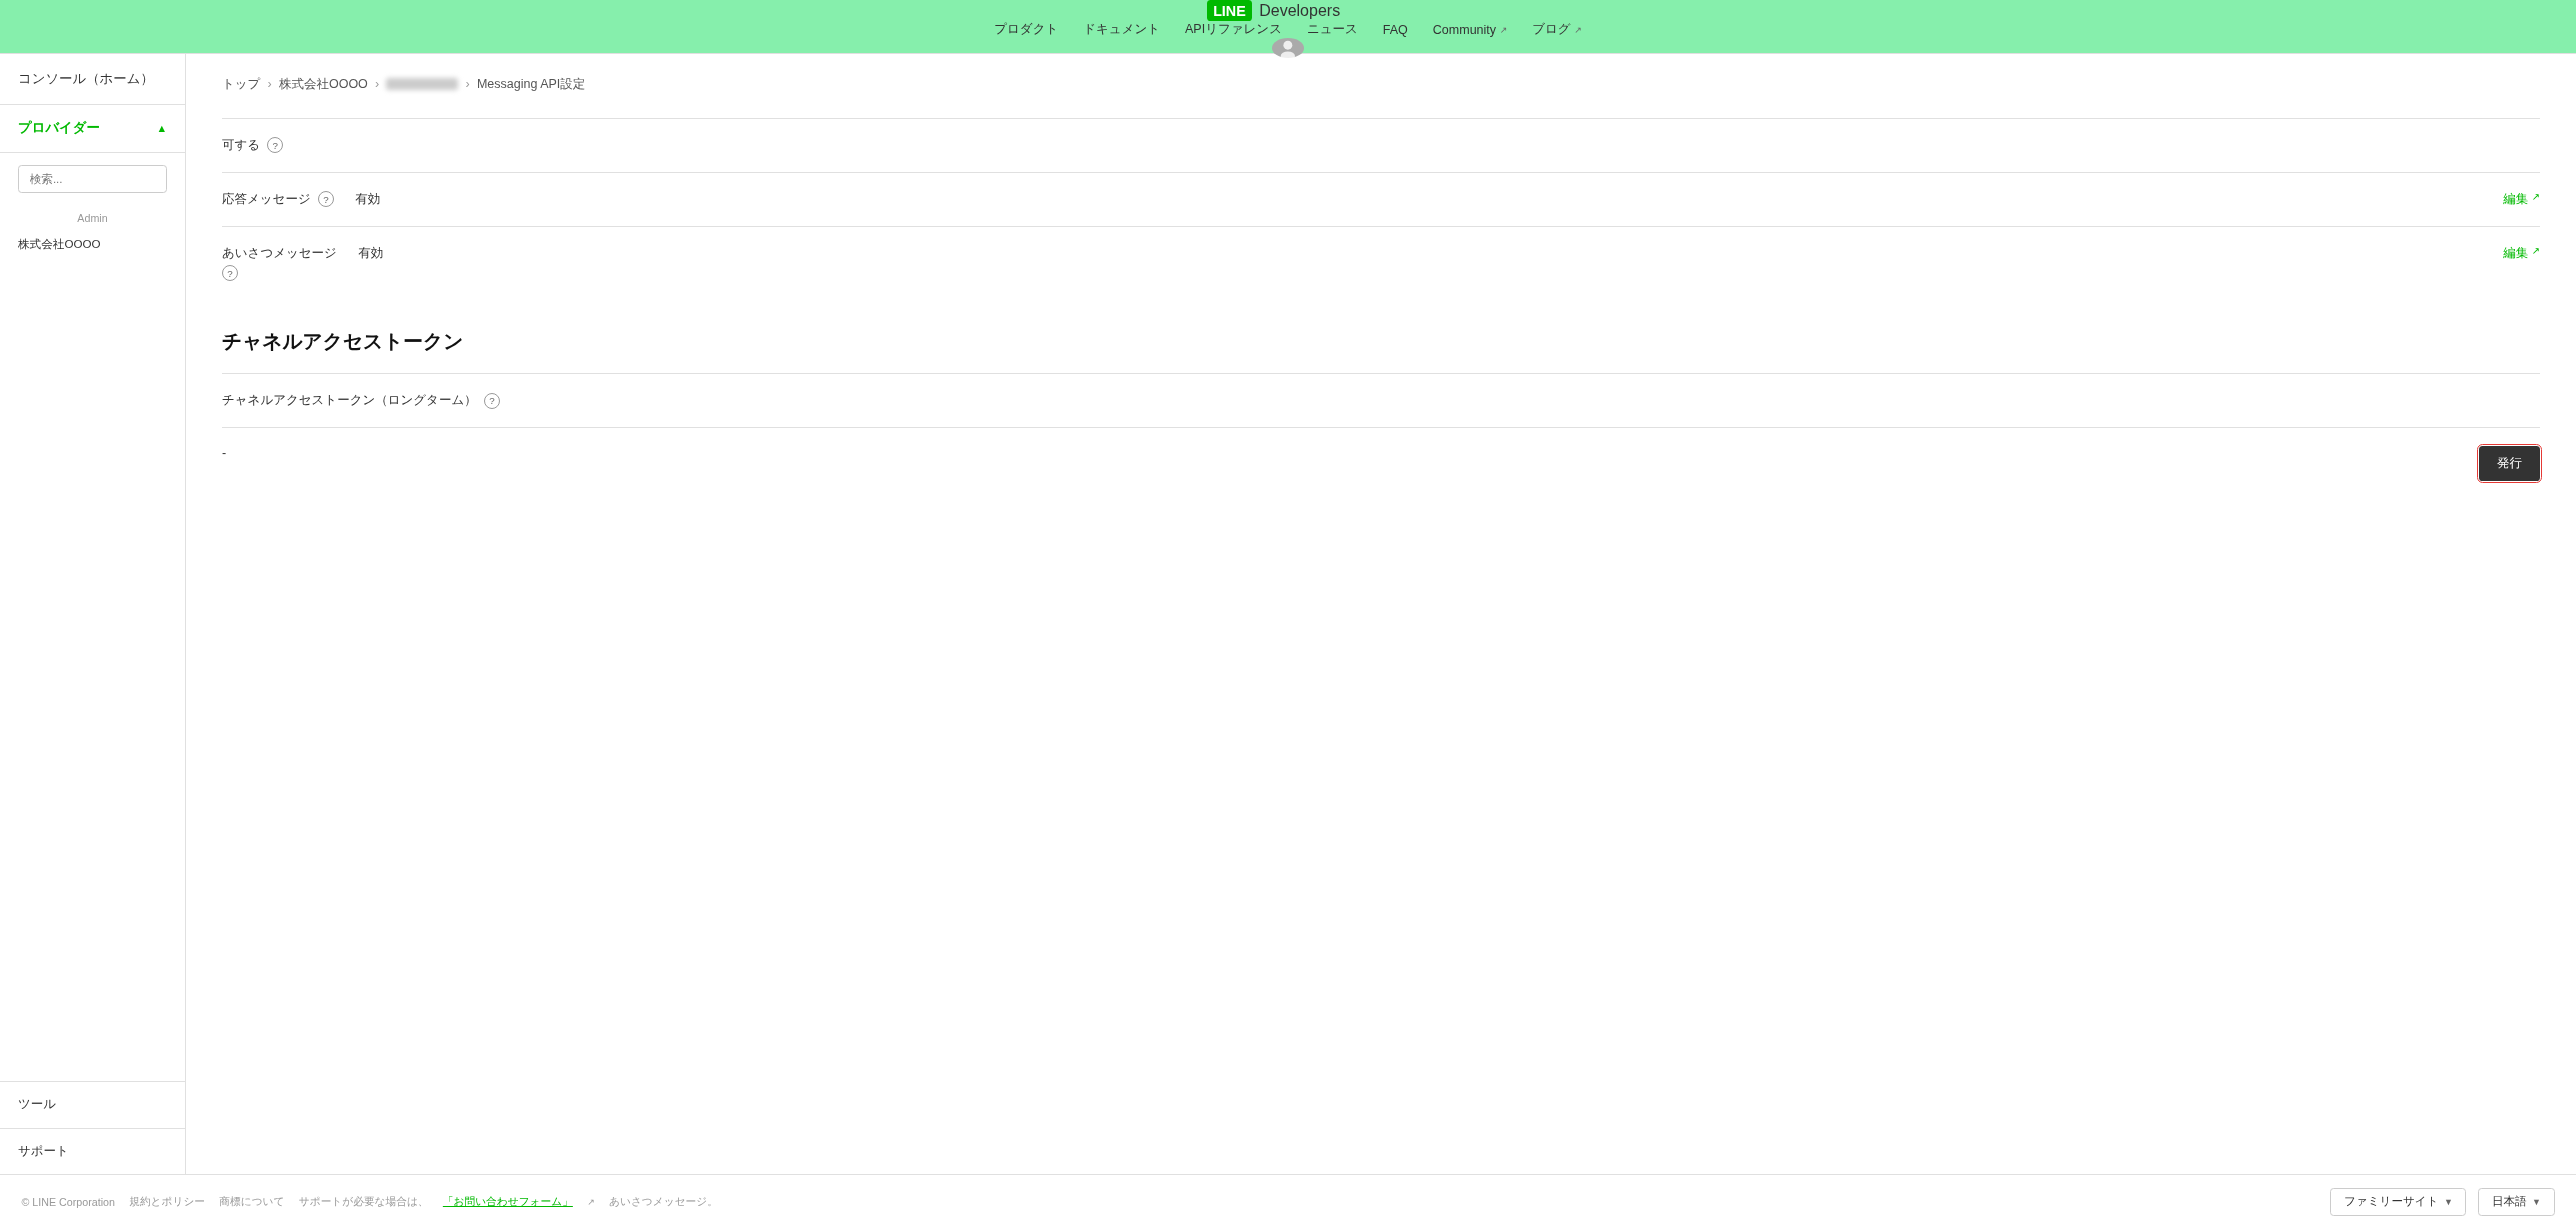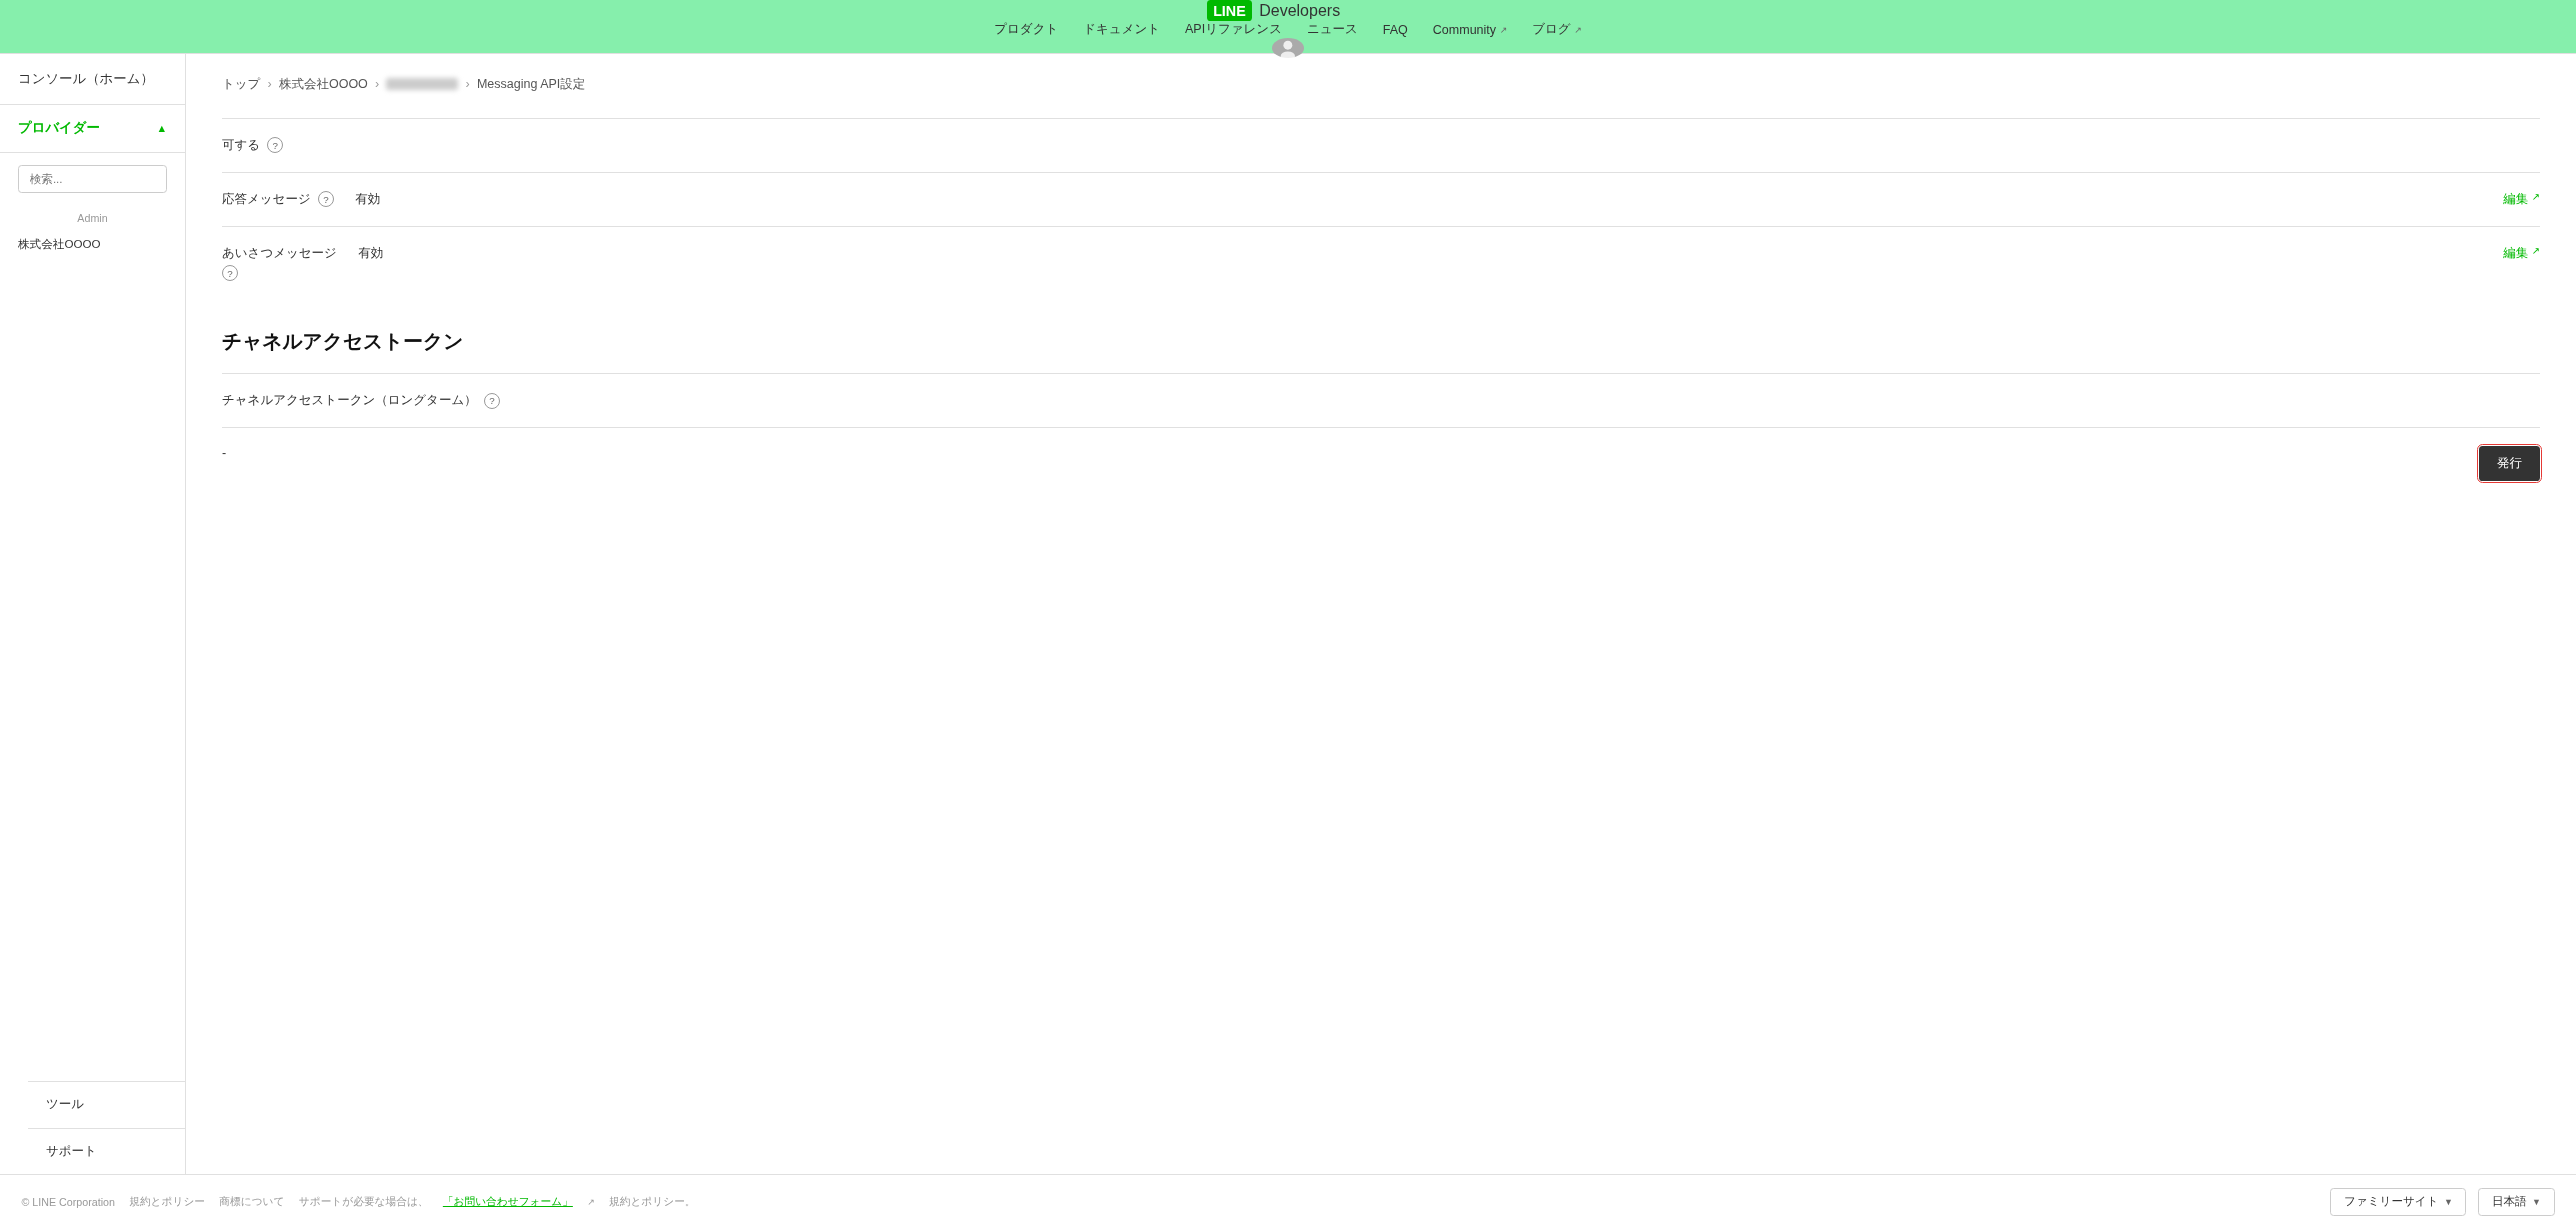--- a/index.html
+++ b/index.html
@@ -132,21 +132,20 @@
     }
     .sidebar-bottom {
       margin-top: auto;
     }
     .sidebar-tool {
       padding: 14.3px 18px;
       font-size: 12.5px;
       color: #333;
       border-top: 0.9px solid #e0e0e0;
       cursor: pointer;
-      margin-left: 28px;
     }
 
     
     .main {
       flex: 1;
       overflow-y: auto;
       padding: 21.5px 36px;
     }
 
     
@@ -421,21 +420,21 @@
 </div>
 
 <footer class="footer">
   <div class="footer-left">
     <span>© LINE Corporation</span>
     <span>規約とポリシー</span>
     <span>商標について</span>
     <span>サポートが必要な場合は、</span>
     <span class="footer-link">「お問い合わせフォーム」</span>
     <span style="font-size:9px;">↗</span>
-    <span>規約とポリシー。</span>
+    <span>あいさつメッセージ。</span>
   </div>
   <div class="footer-right">
     <div class="footer-dropdown">
       <span>ファミリーサイト</span>
       <span class="chevron">▼</span>
     </div>
     <div class="footer-dropdown">
       <span>日本語</span>
       <span class="chevron">▼</span>
     </div>

